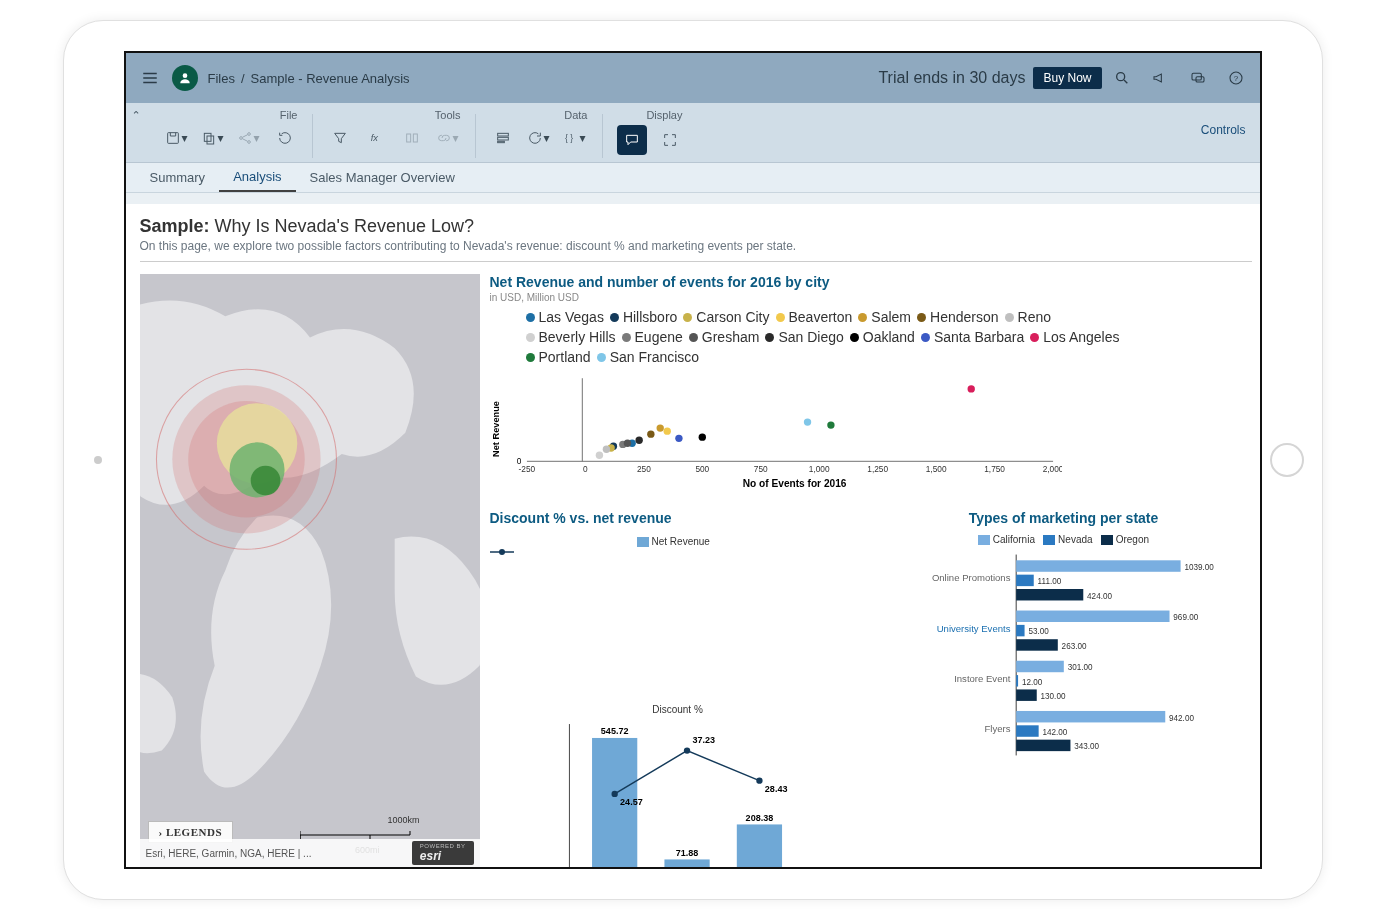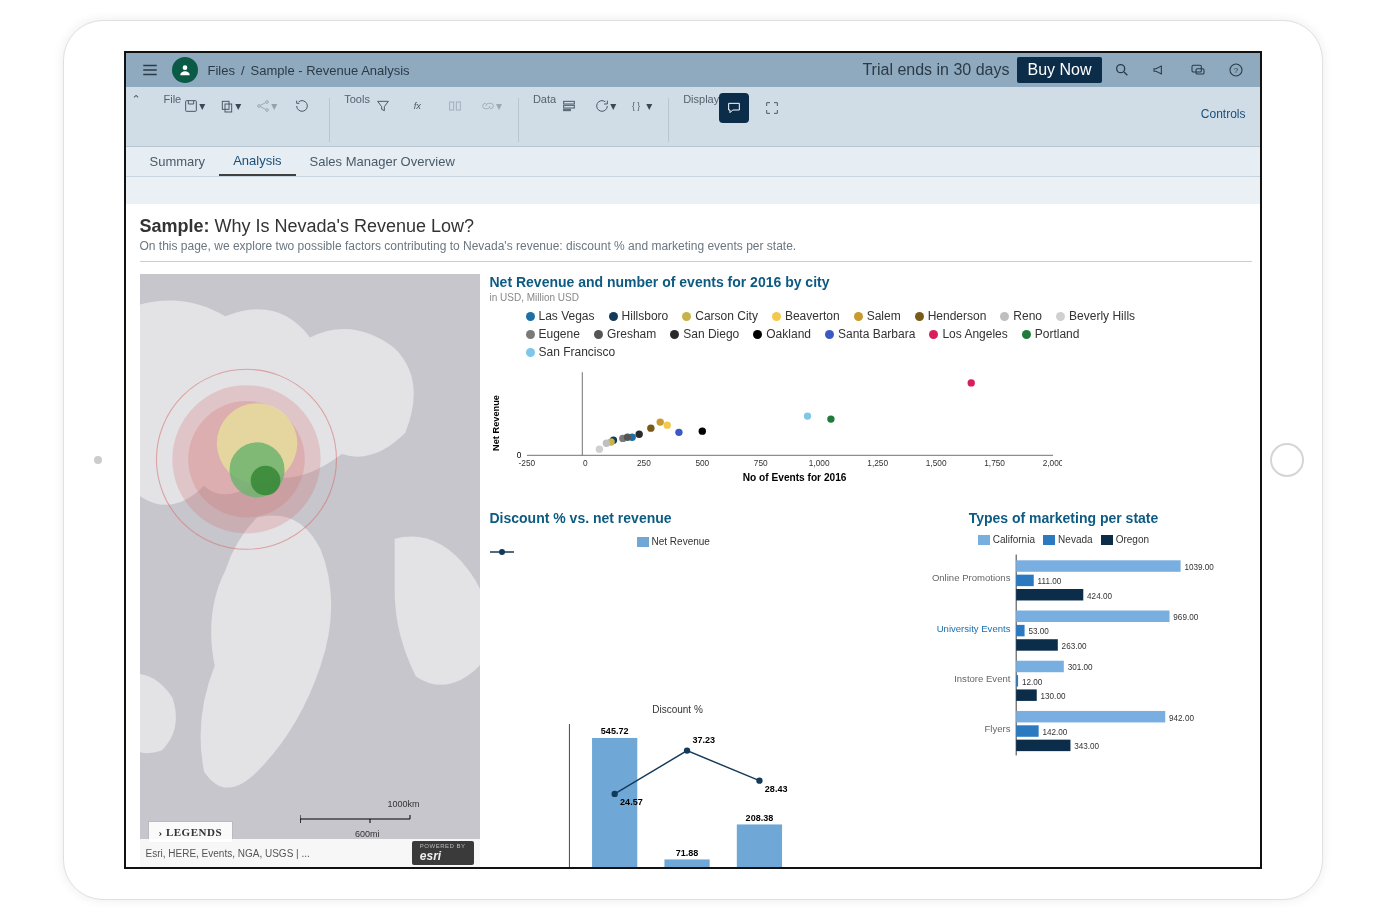--- a/index.html
+++ b/index.html
@@ -3,33 +3,33 @@
 <meta charset="utf-8">
 <style>
   html,body{margin:0;padding:0;font-family:"Segoe UI",Arial,Helvetica,sans-serif;font-size:12px;color:#333;background:#fff;}
   *{box-sizing:border-box;}
   
   .tablet{width:1260px;height:880px;margin:20px auto;border:1px solid #e0e0e0;border-radius:40px;background:#fff;position:relative;box-shadow:0 0 12px rgba(0,0,0,.08);}
   .tablet-inner{position:absolute;top:30px;bottom:30px;left:60px;right:60px;border:2px solid #111;background:#eaf0f4;overflow:hidden;}
   .home-btn{position:absolute;right:18px;top:50%;transform:translateY(-50%);width:34px;height:34px;border:2px solid #d5d5d5;border-radius:50%;}
   .cam{position:absolute;left:30px;top:50%;transform:translateY(-50%);width:8px;height:8px;border-radius:50%;background:#ccc;}
   
-  .topbar{height:34px;background:#8fa9bf;display:flex;align-items:center;padding:0 12px;color:#222;font-size:13px;}
+  .topbar{height:50px;background:#8fa9bf;display:flex;align-items:center;padding:0 12px;color:#222;font-size:13px;}
   .topbar .icon{width:24px;height:24px;display:flex;align-items:center;justify-content:center;cursor:pointer;}
   .avatar{width:26px;height:26px;border-radius:50%;background:#0a5a46;display:flex;align-items:center;justify-content:center;margin:0 10px;}
   .avatar svg{width:14px;height:14px;fill:#fff;}
   .crumbs{display:flex;align-items:center;gap:6px;}
   .crumbs span{color:#2a3b47;}
   .topbar .spacer{flex:1;}
   .trial{font-size:16px;color:#2a3b47;margin-right:8px;}
-  .buy{background:#0c2d4a;color:#fff;border:none;padding:4px 10px;font-size:16px;border-radius:2px;cursor:pointer;margin-right:8px;}
+  .buy{background:#0c2d4a;color:#fff;border:none;padding:4px 10px;font-size:12px;border-radius:2px;cursor:pointer;margin-right:8px;}
   .top-icons{display:flex;gap:14px;color:#2a3b47;}
   
   .ribbon{height:60px;background:#d0dde7;border-bottom:1px solid #b8c6d2;display:flex;align-items:flex-start;padding:6px 10px 0 10px;font-size:12px;color:#3a4a55;position:relative;}
-  .ribbon .grp{display:flex;flex-direction:row;padding:0 10px;text-align:right;}
+  .ribbon .grp{display:flex;flex-direction:column;padding:0 10px;text-align:right;}
   .ribbon .grp-lbl{font-size:11px;color:#55626d;margin-bottom:4px;}
   .ribbon .grp-row{display:flex;align-items:center;gap:10px;}
   .ribbon .vsep{width:1px;height:44px;background:#b8c6d2;align-self:center;margin:0 4px;}
   .ribbon svg{width:16px;height:16px;stroke:#4a5a66;fill:none;stroke-width:1.5;}
   .ribbon .btn{width:26px;height:26px;display:flex;align-items:center;justify-content:center;cursor:pointer;border-radius:3px;}
   .ribbon .btn.big{width:30px;height:30px;background:#0c2d4a;border-radius:4px;}
   .ribbon .btn.big svg{stroke:#fff;}
   .controls-link{position:absolute;right:14px;top:20px;color:#1a4e7a;cursor:pointer;}
   .collapse{position:absolute;left:6px;top:6px;cursor:pointer;font-size:11px;color:#4a5a66;}
   
@@ -39,30 +39,30 @@
   
   .page{position:absolute;top:124px;left:0;right:0;bottom:0;background:#fff;overflow:hidden;padding:10px 8px 4px 14px;margin-top:27px;}
   .page h1{margin:2px 0 2px 0;font-size:18px;font-weight:400;color:#333;}
   .page h1 b{font-weight:700;color:#333;}
   .page .sub{font-size:12px;color:#6b7680;margin-bottom:8px;}
   .dash{display:flex;height:calc(100% - 50px);gap:10px;}
   
   .map{flex:0 0 340px;background:#c6c6cc;position:relative;overflow:hidden;margin-top:6px;}
   .map svg.world{position:absolute;inset:0;width:100%;height:100%;}
   .legends{position:absolute;left:8px;bottom:24px;background:rgba(255,255,255,.9);padding:4px 10px;font-weight:600;font-size:11px;letter-spacing:.5px;border:1px solid #bbb;cursor:pointer;font-family:Liberation Serif, serif;}
-  .scale{position:absolute;left:160px;bottom:32px;font-size:10px;color:#333;}
+  .scale{position:absolute;left:160px;bottom:16px;font-size:10px;color:#333;}
   .attrib{position:absolute;left:0;right:0;bottom:0;background:rgba(255,255,255,.85);font-size:10px;color:#555;padding:2px 6px;display:flex;justify-content:space-between;align-items:center;}
   .esri{background:#3a3a3a;color:#eee;padding:2px 8px;font-style:italic;font-weight:700;font-size:12px;border-radius:2px;}
   .esri small{display:block;font-size:6px;font-weight:400;font-style:normal;letter-spacing:.5px;color:#bbb;line-height:6px;}
   
   .right{flex:1;display:flex;flex-direction:column;gap:6px;margin-top:6px;}
   .panel-title{color:#0d5b82;font-weight:600;font-size:14px;}
   .panel-sub{font-size:10px;color:#888;margin-top:2px;}
   .scatter{height:230px;}
-  .legend-dots{display:flex;flex-wrap:wrap;gap:4px 14px;font-size:12px;color:#333;margin:6px 0 4px 36px;max-width:620px;}
+  .legend-dots{display:flex;flex-wrap:wrap;gap:4px 6px;font-size:14px;color:#333;margin:6px 0 4px 36px;max-width:620px;}
   .legend-dots span{display:flex;align-items:center;gap:4px;}
   .legend-dots i{width:9px;height:9px;border-radius:50%;display:inline-block;}
   .chart-row{display:flex;gap:10px;flex:1;min-height:280px;}
   .chart{flex:1;position:relative;}
   .chart svg{width:100%;height:100%;}
   .sep-line{height:1px;background:#ccc;margin:2px 0 6px 0;}
 </style>
 </head>
 <body>
 
@@ -244,21 +244,21 @@
               <line x1="0" y1="10" x2="110" y2="10" stroke="#000"></line>
                 <line x1="0" y1="6" x2="0" y2="14" stroke="#000"></line>
                 <line x1="110" y1="6" x2="110" y2="10" stroke="#000"></line>
               <line x1="0" y1="10" x2="0" y2="14" stroke="#000"></line>
                 <line x1="70" y1="10" x2="70" y2="14" stroke="#000"></line>
             </svg>
             <div style="position:absolute;right:0;top:-10px;font-size:9px;">1000km</div>
             <div style="position:absolute;right:40px;bottom:-4px;font-size:9px;">600mi</div>
           </div>
           <div class="attrib">
-            <span>Esri, HERE, Events, NGA, USGS | ...</span>
+            <span>Esri, HERE, Garmin, NGA, HERE | ...</span>
             <span class="esri"><small>POWERED BY</small><span>esri</span></span>
           </div>
         </div>
 
         <div class="right">
 
           <div class="scatter">
             <div class="panel-title">Net Revenue and number of events for 2016 by city</div>
             <div class="panel-sub">in USD, Million USD</div>
             <div class="legend-dots" id="scatter-legend">

